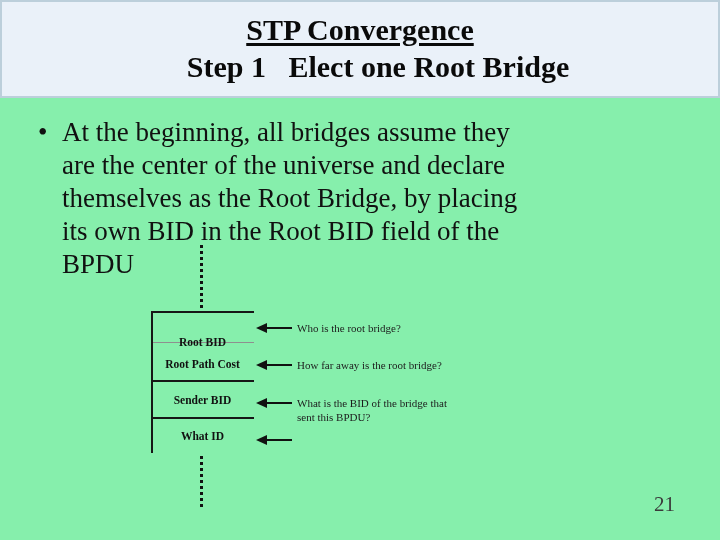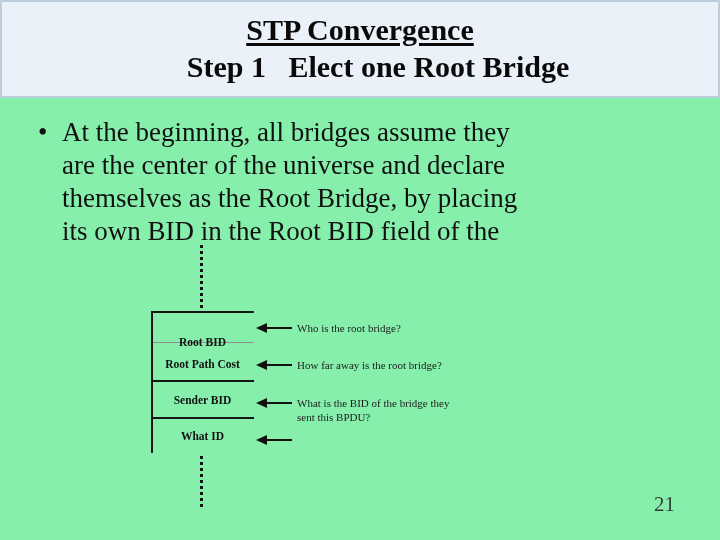--- a/index.html
+++ b/index.html
@@ -76,20 +76,21 @@
     <div class="subtitle">Step 1   Elect one Root Bridge</div>
   </div>
 
   <div class="body-block">
     <div class="bullet-glyph">•</div>
     <div class="body-lines">
       <div>At the beginning, all bridges assume they</div>
       <div>are the center of the universe and declare</div>
       <div>themselves as the Root Bridge, by placing</div>
       <div>its own BID in the Root BID field of the</div>
+      <div>BPDU</div>
     </div>
   </div>
 
   <div id="dotted-top" class="dotted-v"></div>
 
   <div id="table-top" class="hline"></div>
   <div id="row-sep-1" class="hline"></div>
   <div id="row-sep-2" class="hline"></div>
   <div id="row-sep-3" class="hline"></div>
   <div class="vline"></div>
@@ -116,21 +117,21 @@
       <span class="shaft"></span>
     </div>
 
   <div id="question-0" class="question">
     <div>Who is the root bridge?</div>
   </div>
   <div id="question-1" class="question">
     <div>How far away is the root bridge?</div>
   </div>
   <div id="question-2" class="question">
-    <div>What is the BID of the bridge they</div>
+    <div>What is the BID of the bridge that</div>
     <div>sent this BPDU?</div>
   </div>
 
   <div id="dotted-bottom" class="dotted-v"></div>
 
   <div class="page-number">21</div>
 
 </div>
 
 </body></html>

